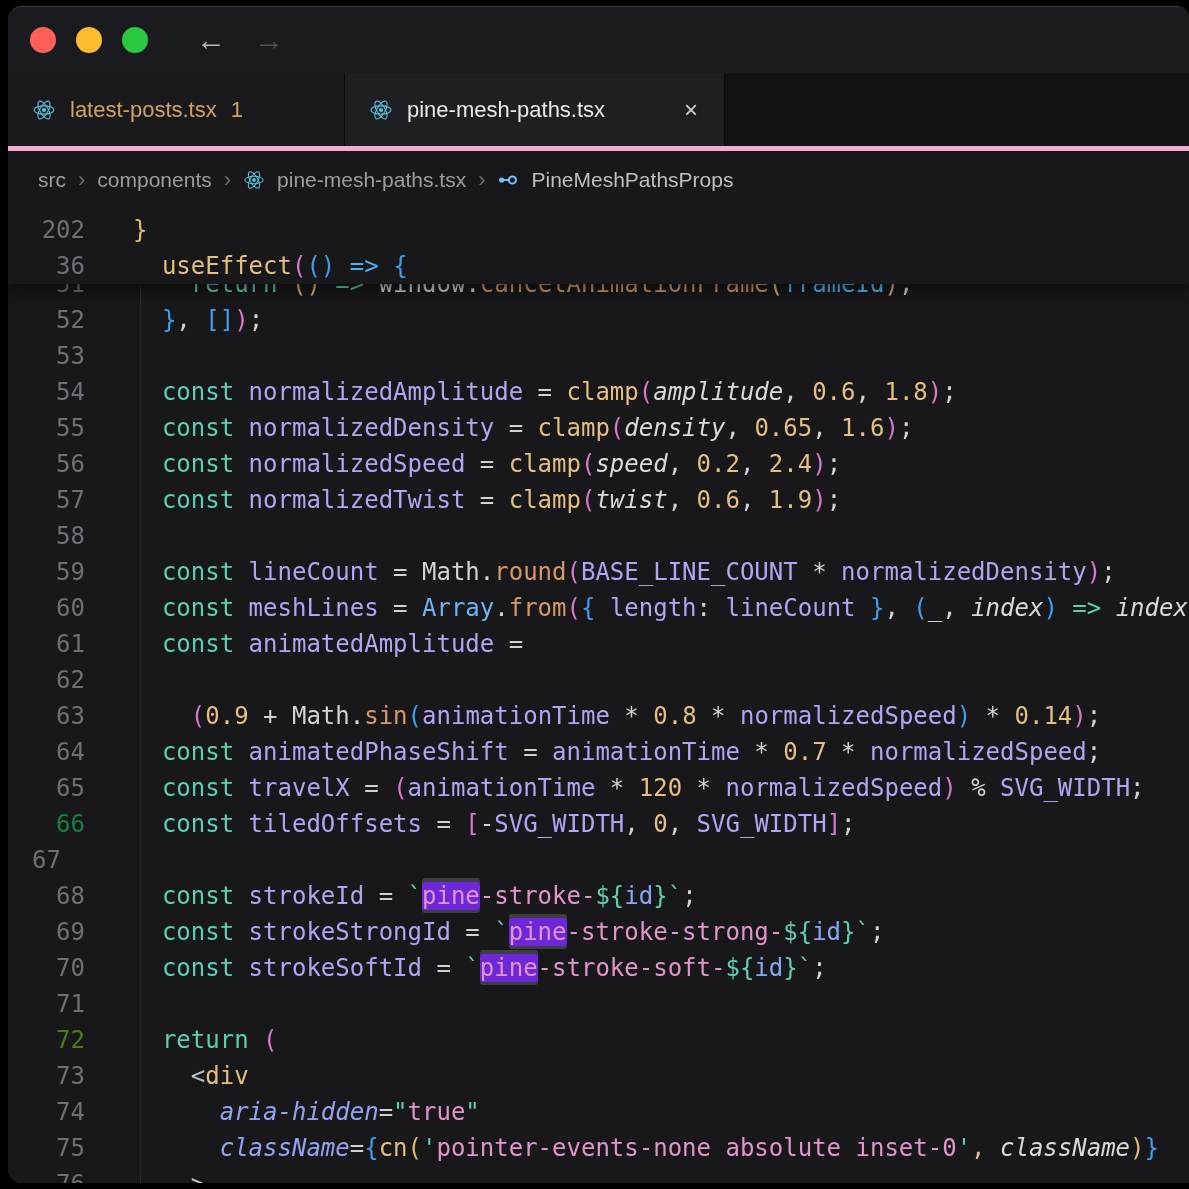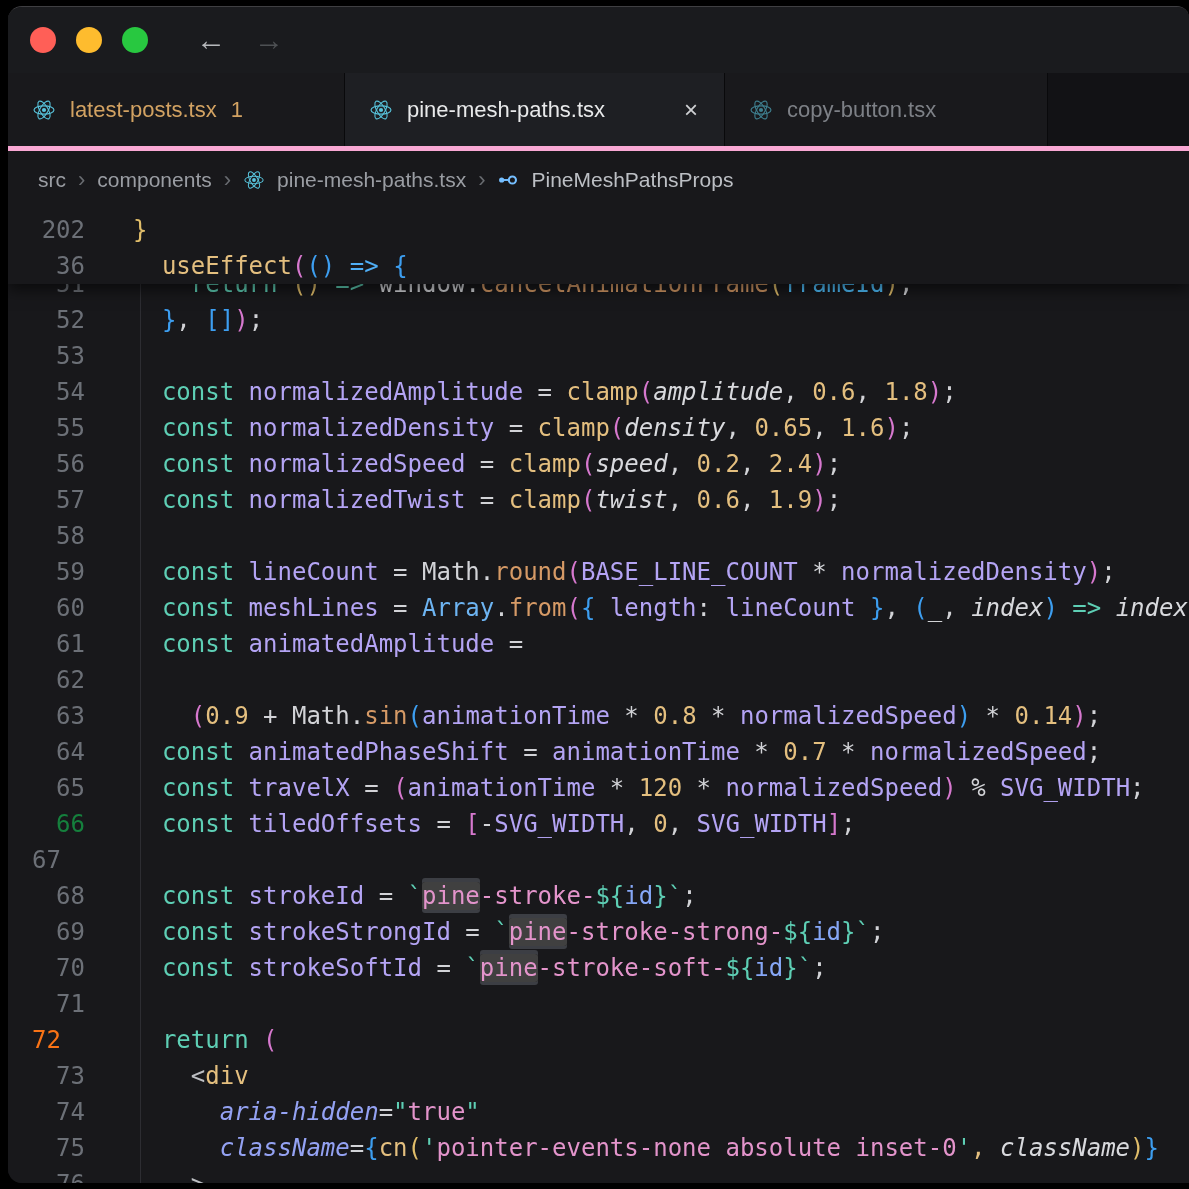--- a/index.html
+++ b/index.html
@@ -29,21 +29,21 @@
   
   .editor{position:relative;font-family:"DejaVu Sans Mono",monospace;font-size:24px;
           height:994px;background:#18181b;overflow:hidden}
   .row{display:flex;height:36px;line-height:36px}
   .ln{flex:0 0 77px;text-align:right;color:#6c7077}
   .ct{padding-left:48px;white-space:pre}
   .code{padding-top:58px;position:relative;z-index:0}
   .guide{position:absolute;left:132px;top:58px;bottom:0;width:1px;background:#2d2d32;z-index:1}
   .sticky{position:absolute;top:0;left:0;right:0;padding-top:4px;background:#18181b;
           box-shadow:0 6px 14px rgba(0,0,0,.55);z-index:2}
-  .hl{background:#404040;border-radius:3px;box-shadow:0 -4px 0 #3c3e44,0 3px 0 #3c3e44}
+  .hl{background:#6d28d9;border-radius:3px;box-shadow:0 -4px 0 #3c3e44,0 3px 0 #3c3e44}
   svg{flex:none}
 </style>
 </head>
 <body>
 
 <div class="window">
 
   <div class="titlebar">
     <span class="dot" id="dot-red" style="background: rgb(255, 95, 87);"></span>
     <span class="dot" id="dot-yellow" style="background: rgb(254, 188, 46);"></span>
@@ -70,31 +70,20 @@
           <circle cx="12" cy="12" r="2.1" fill="#58c4dc"></circle>
           <g stroke="#58c4dc" fill="none" stroke-width="1.1">
             <ellipse cx="12" cy="12" rx="10" ry="4.1"></ellipse>
             <ellipse cx="12" cy="12" rx="10" ry="4.1" transform="rotate(60 12 12)"></ellipse>
             <ellipse cx="12" cy="12" rx="10" ry="4.1" transform="rotate(120 12 12)"></ellipse>
           </g>
         </svg>
       <span>pine-mesh-paths.tsx</span>
       <span class="close">×</span>
     </div>
-    <div class="tab t3" style="color:#7d8086">
-      <svg class="react-icon dim-icon" width="24" height="24" viewBox="0 0 24 24">
-          <circle cx="12" cy="12" r="2.1" fill="#58c4dc"></circle>
-          <g stroke="#58c4dc" fill="none" stroke-width="1.1">
-            <ellipse cx="12" cy="12" rx="10" ry="4.1"></ellipse>
-            <ellipse cx="12" cy="12" rx="10" ry="4.1" transform="rotate(60 12 12)"></ellipse>
-            <ellipse cx="12" cy="12" rx="10" ry="4.1" transform="rotate(120 12 12)"></ellipse>
-          </g>
-        </svg>
-      <span>copy-button.tsx</span>
-    </div>
     <div class="filler"></div>
   </div>
 
   <div class="breadcrumbs">
     <span>src</span>
     <span class="crumb-sep">›</span>
     <span>components</span>
     <span class="crumb-sep">›</span>
     <svg width="22" height="22" viewBox="0 0 24 24">
         <circle cx="12" cy="12" r="2.1" fill="#58c4dc"></circle>
@@ -194,21 +183,21 @@
         </div>
         <div class="row">
           <span class="ln" style="color: rgb(108, 112, 119);">70</span>
           <span class="ct">  <span style="color: rgb(94, 207, 181);">const</span><span style="color: rgb(210, 211, 215);"> </span><span style="color: rgb(180, 164, 244);">strokeSoftId</span><span style="color: rgb(210, 211, 215);"> = </span><span style="color: rgb(94, 207, 181);">`</span><span class="hl" style="color: rgb(227, 148, 203);">pine</span><span style="color: rgb(227, 148, 203);">-stroke-soft-</span><span style="color: rgb(94, 207, 181);">${</span><span style="color: rgb(134, 167, 247);">id</span><span style="color: rgb(94, 207, 181);">}</span><span style="color: rgb(94, 207, 181);">`</span><span style="color: rgb(210, 211, 215);">;</span></span>
         </div>
         <div class="row">
           <span class="ln" style="color: rgb(108, 112, 119);">71</span>
           <span class="ct"></span>
         </div>
         <div class="row">
-          <span class="ln" style="color: #f97316; text-align: center;">72</span>
+          <span class="ln" style="color: #4d7c0f;">72</span>
           <span class="ct">  <span style="color: rgb(94, 207, 181);">return</span><span style="color: rgb(210, 211, 215);"> </span><span style="color: rgb(214, 120, 206);">(</span></span>
         </div>
         <div class="row">
           <span class="ln" style="color: rgb(108, 112, 119);">73</span>
           <span class="ct">    <span style="color: rgb(188, 190, 194);">&lt;</span><span style="color: rgb(228, 191, 127);">div</span></span>
         </div>
         <div class="row">
           <span class="ln" style="color: rgb(108, 112, 119);">74</span>
           <span class="ct">      <span style="color: rgb(148, 162, 243); font-style: italic;">aria-hidden</span><span style="color: rgb(210, 211, 215);">=</span><span style="color: rgb(94, 207, 181);">"</span><span style="color: rgb(227, 148, 203);">true</span><span style="color: rgb(94, 207, 181);">"</span></span>
         </div>

